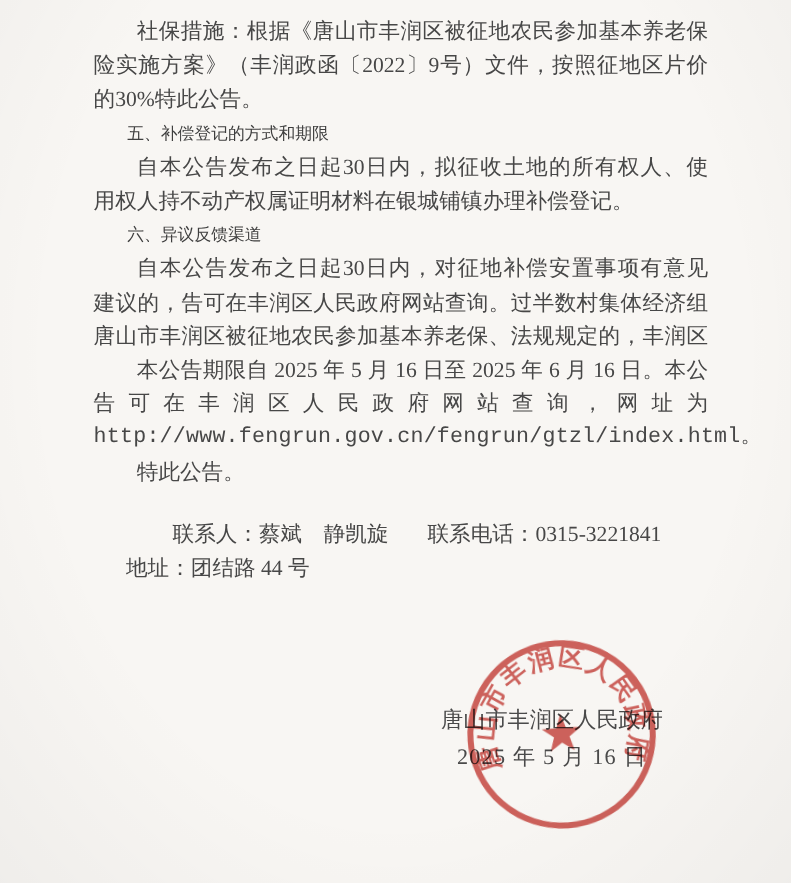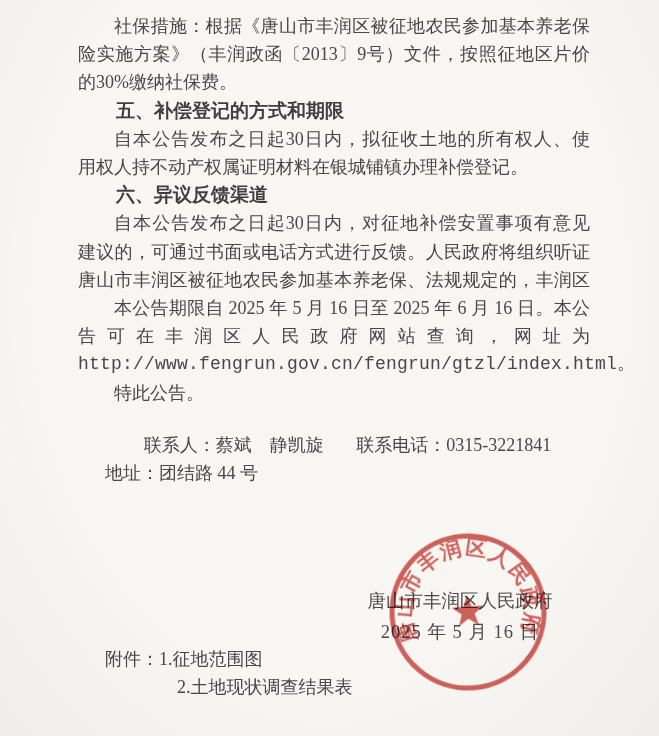--- a/index.html
+++ b/index.html
@@ -24,23 +24,23 @@
     line-height:28.2px;
   }
   .ln{min-height:28.2px;}
   
   .j{text-align:justify;text-align-last:justify;}
   
   .el{text-align:left;text-align-last:left;}
   .ind{text-indent:2em;}
   .heading{
     font-family:"Liberation Sans","DejaVu Sans",sans-serif;
-    font-weight:bold;
+    font-weight:normal;
     color:#3e3e3e;
-    font-size:19px;
+    font-size:14px;
     text-indent:2em;
   }
   .url{letter-spacing:.2px;font-family:Liberation Mono, monospace;}
   .contact-row{
     margin-top:24px;
     padding-left:1.5em;
     white-space:nowrap;
     text-align:center;
   }
   .contact-phone{margin-left:1.8em;}
@@ -70,49 +70,45 @@
   }
 </style>
 </head>
 <body>
 
 <div class="page">
 
   <div class="content">
 
     <div class="ln j ind">社保措施：根据《唐山市丰润区被征地农民参加基本养老保</div>
-    <div class="ln j">险实施方案》（丰润政函〔2013〕9号）文件，按照征地区片价</div>
-    <div class="ln el">的30%缴纳社保费。</div>
+    <div class="ln j">险实施方案》（丰润政函〔2022〕9号）文件，按照征地区片价</div>
+    <div class="ln el">的30%特此公告。</div>
 
     <div class="ln heading">五、补偿登记的方式和期限</div>
 
     <div class="ln j ind">自本公告发布之日起30日内，拟征收土地的所有权人、使</div>
     <div class="ln el">用权人持不动产权属证明材料在银城铺镇办理补偿登记。</div>
 
     <div class="ln heading">六、异议反馈渠道</div>
 
     <div class="ln j ind">自本公告发布之日起30日内，对征地补偿安置事项有意见</div>
-    <div class="ln j">建议的，可通过书面或电话方式进行反馈。人民政府将组织听证</div>
+    <div class="ln j">建议的，告可在丰润区人民政府网站查询。过半数村集体经济组</div>
     <div class="ln j">唐山市丰润区被征地农民参加基本养老保、法规规定的，丰润区</div>
 
     <div class="ln j ind">本公告期限自 2025 年 5 月 16 日至 2025 年 6 月 16 日。本公</div>
     <div class="ln j">告可在丰润区人民政府网站查询，网址为</div>
     <div class="ln el url">http://www.fengrun.gov.cn/fengrun/gtzl/index.html。</div>
 
     <div class="ln el ind">特此公告。</div>
 
     <div class="ln contact-row">
       <span>联系人：蔡斌　静凯旋</span><span class="contact-phone">联系电话：0315-3221841</span>
     </div>
     <div class="ln address-row">地址：团结路 44 号</div>
 
-    <div class="attachments">
-      <div class="ln attach-1">附件：1.征地范围图</div>
-      <div class="ln attach-2">2.土地现状调查结果表</div>
-    </div>
 
   </div>
 
   <div class="signature-block">
     <div>唐山市丰润区人民政府</div>
     <div class="signature-date">2025 年 5 月 16 日</div>
   </div>
 
   <svg class="seal" viewBox="0 0 170 170" xmlns="http://www.w3.org/2000/svg" aria-hidden="true">
     <circle cx="85" cy="85" r="76" fill="none" stroke="#c8423c" stroke-width="5"></circle>

